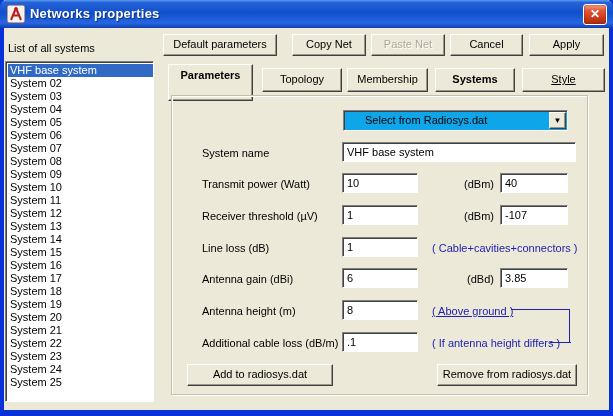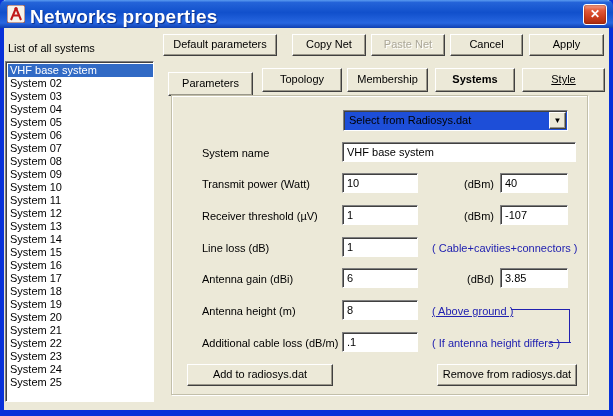--- a/index.html
+++ b/index.html
@@ -23,21 +23,21 @@
   .frame.bottom{ left:0; top:410px; width:613px; height:6px; }
   
   .titlebar {
     position:absolute; left:0; top:0; width:613px; height:28px;
     background: linear-gradient(180deg,#5A9BF0 0%,#2463D8 9%,#1150CC 45%,#2766E0 82%,#0F3FB0 100%);
     border-radius: 6px 6px 0 0;
     z-index:2;
   }
   .title-text {
     position:absolute; left:30px; top:6px;
-    color:#fff; font-weight:bold; font-size:19px;
+    color:#fff; font-weight:bold; font-size:13px;
     text-shadow: 1px 1px 1px #0A2C84;
     letter-spacing: .2px;
   }
   .app-icon { position:absolute; left:7px; top:5px; width:18px; height:18px; }
   .close-btn {
     position:absolute; left:583px; top:4px; width:24px; height:21px;
     border:1px solid #FFFFFF; border-radius:3px;
     background: linear-gradient(180deg,#F5A38B 0%,#E25A3A 28%,#CC3D1C 65%,#A82C0E 100%);
     color:#fff; font-weight:bold; font-size:12px;
     text-align:center; line-height:19px;
@@ -82,25 +82,25 @@
     background:#fff;
     border-top:1px solid #808080; border-left:1px solid #808080;
     border-right:1px solid #FFFFFF; border-bottom:1px solid #FFFFFF;
     box-shadow: inset 1px 1px 0 #404040;
     font-family:"Liberation Sans",sans-serif; font-size:11px;
     padding:2px 4px; color:#000;
   }
   input.edit { outline:none; }
   .combo {
     position:absolute; left:343px; top:110px; width:225px; height:21px;
-    background:#1d4ed8;
+    background:#0ea5e9;
     border-top:1px solid #808080; border-left:1px solid #808080;
     border-right:1px solid #FFFFFF; border-bottom:1px solid #FFFFFF;
     box-shadow: inset 1px 1px 0 #404040;
-    line-height:18px; padding-left:5px; cursor:pointer;
+    line-height:18px; padding-left:21px; cursor:pointer;
   }
   .combo-arrow {
     position:absolute; right:1px; top:1px; width:17px; height:17px;
     background:#ECE9D8;
     border-top:1px solid #FFFFFF; border-left:1px solid #FFFFFF;
     border-right:1px solid #404040; border-bottom:1px solid #404040;
     box-shadow: inset -1px -1px 0 #9A978A;
     text-align:center; line-height:16px; font-size:8px; color:#000;
   }
   .flabel { position:absolute; left:202px; white-space:nowrap; }
@@ -162,21 +162,21 @@
       <div class="list-item">System 24</div>
       <div class="list-item">System 25</div>
     </div>
 
   <div class="btn" style="left:292px; top:34px; width:74px;">Copy Net</div>
   <div class="btn" style="left:163px; top:34px; width:114px;">Default parameters</div>
   <div class="btn disabled" style="left:371px; top:34px; width:74px;">Paste Net</div>
   <div class="btn" style="left:450px; top:34px; width:73px;">Cancel</div>
   <div class="btn" style="left:529px; top:34px; width:75px;">Apply</div>
 
-  <div class="btn" style="left:168px; top:72px; width:85px; height:24px; line-height:21px;">Parameters</div>
+  <div class="btn" style="left:168px; top:64px; width:85px; height:37px; line-height:21px;font-weight:bold;">Parameters</div>
   <div class="btn" style="left:262px; top:68px; width:80px; height:24px; line-height:21px;">Topology</div>
   <div class="btn" style="left:347px; top:68px; width:81px; height:24px; line-height:21px;">Membership</div>
   <div class="btn bold" style="left:435px; top:68px; width:80px; height:24px; line-height:21px;">Systems</div>
   <div class="btn" style="left:522px; top:68px; width:83px; height:24px; line-height:21px;text-decoration:underline;">Style</div>
 
   <div class="groupbox"></div>
 
   <div class="combo">
     <span>Select from Radiosys.dat</span>
     <div class="combo-arrow">▼</div>

